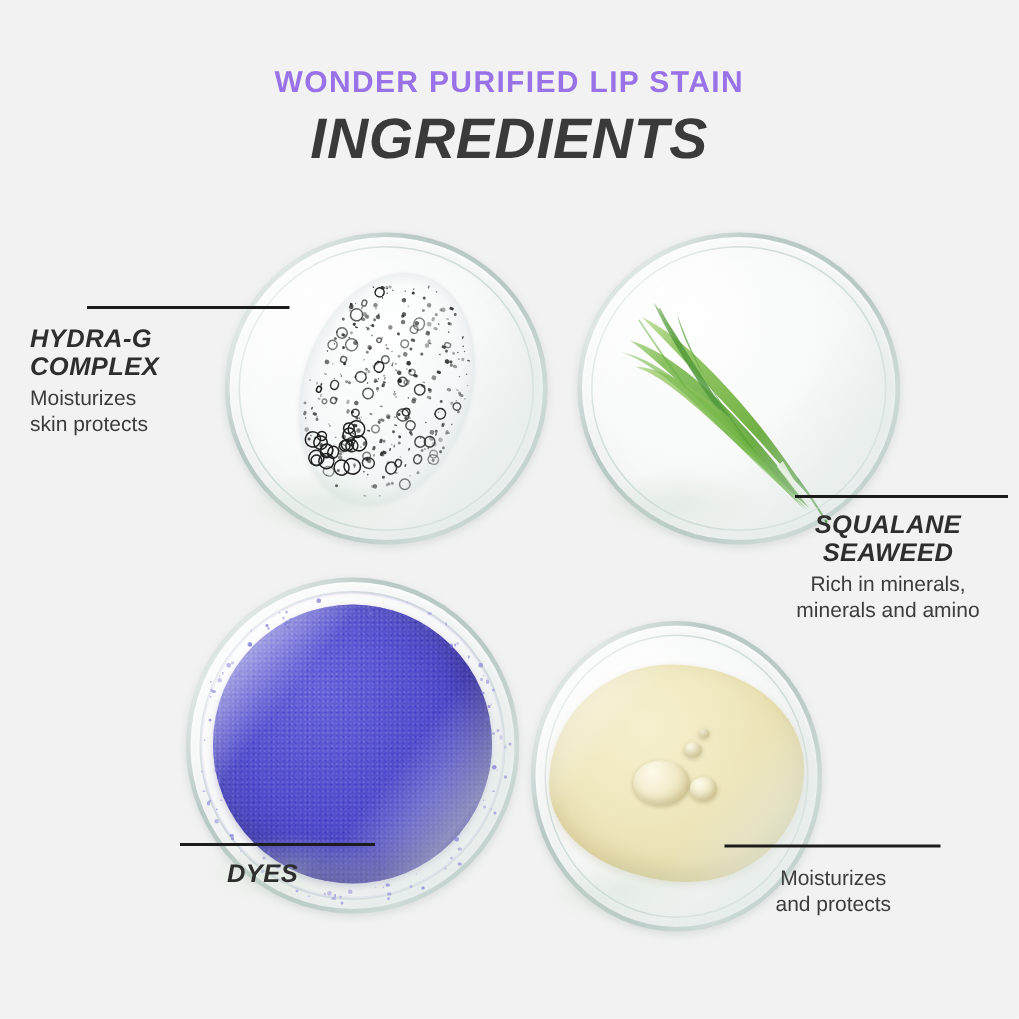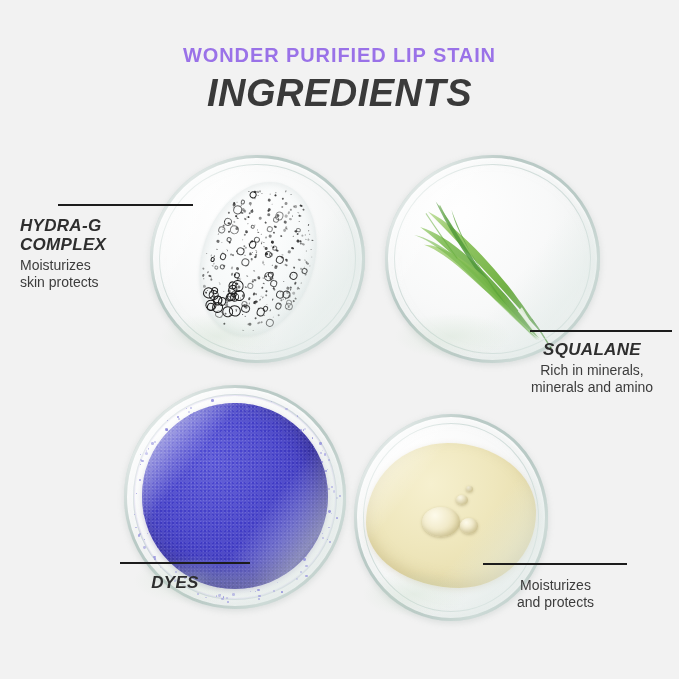--- a/index.html
+++ b/index.html
@@ -707,20 +707,21 @@
     <div class="dsc">
       <div>Moisturizes</div>
       <div>skin protects</div>
     </div>
   </div>
 
   <div class="lbl" id="lbl-seaweed">
     <div class="line"></div>
     <div class="ttl">
       <div>SQUALANE</div>
+      <div>SEAWEED</div>
     </div>
     <div class="dsc">
       <div>Rich in minerals,</div>
       <div>minerals and amino</div>
     </div>
   </div>
 
   <div class="lbl" id="lbl-dyes">
     <div class="line"></div>
     <div class="ttl">DYES</div>

